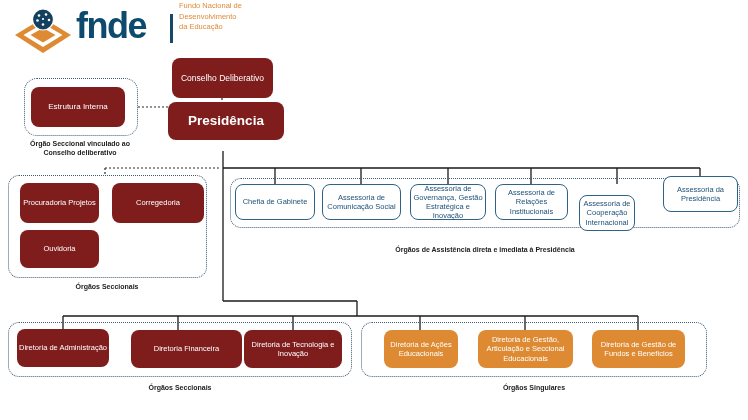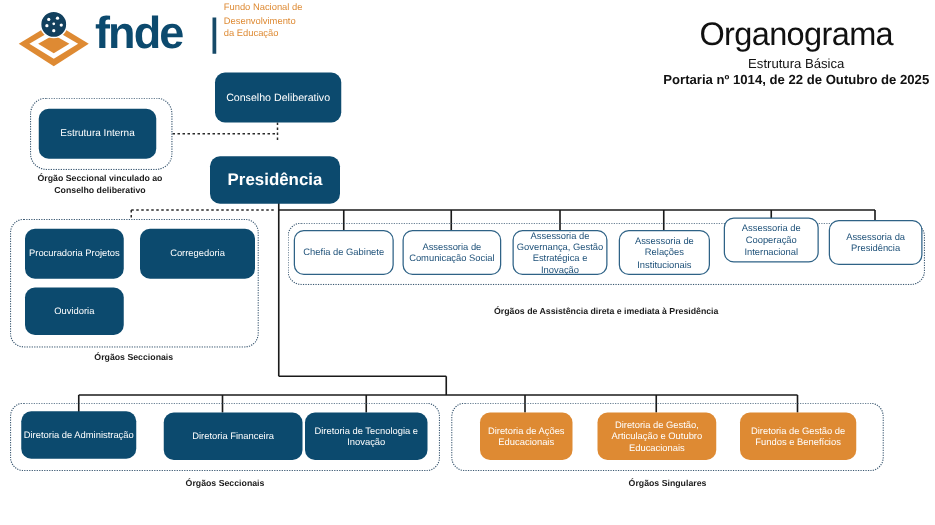--- a/index.html
+++ b/index.html
@@ -23,21 +23,21 @@
   .subtitle{font-size:10.5px;margin-top:3px;}
   .ordinance{font-size:10.5px;font-weight:700;margin-top:1px;}
   
   .connectors{position:absolute;left:0;top:0;pointer-events:none;}
   
   .box{
     position:absolute;display:flex;align-items:center;justify-content:center;
     text-align:center;border-radius:8px;font-size:7.5px;line-height:1.22;
     padding:2px;box-sizing:border-box;
   }
-  .navy{background:#0c4a6e;color:#ffffff;text-align:center;}
+  .navy{background:#7f1d1d;color:#ffffff;text-align:center;}
   .white{background:#ffffff;color:#1D5078;border:1.4px solid #2E6286;}
   .orange{background:#DE8A33;color:#ffffff;}
   .conselho{font-size:8.5px;}
   .presidencia{font-size:13.5px;font-weight:700;}
   .auditoria{font-size:8px;}
   
   .group{
     position:absolute;border:1.5px dotted #3D5A73;border-radius:11px;
     box-sizing:border-box;background:transparent;
   }
@@ -65,25 +65,20 @@
     <circle cx="31" cy="13" r="1.1" fill="#ffffff"></circle>
   </svg>
   <div class="wordmark">fnde</div>
   <div class="logo-divider"></div>
   <div class="logo-name">
     <div>Fundo Nacional de</div>
     <div>Desenvolvimento</div>
     <div>da Educação</div>
   </div>
 
-  <div class="titleblock">
-    <div class="title">Organograma</div>
-    <div class="subtitle">Estrutura Básica</div>
-    <div class="ordinance">Portaria nº 1014, de 22 de Outubro de 2025</div>
-  </div>
 
   <svg class="connectors" width="748" height="420" viewBox="0 0 748 420">
     <g stroke="#2a2a2a" stroke-width="1.2" fill="none" stroke-dasharray="2,2">
       <path d="M222 98 V113"></path>
       <path d="M138 107 H222"></path>
       <path d="M105 168 H221"></path>
       <path d="M105 168 V176"></path>
     </g>
     <g stroke="#1a1a1a" stroke-width="1.3" fill="none">
       <path d="M223 151 V301"></path>
@@ -100,46 +95,46 @@
       <path d="M63 316 V330"></path>
       <path d="M178 316 V330"></path>
       <path d="M293 316 V330"></path>
       <path d="M420 316 V330"></path>
       <path d="M525 316 V330"></path>
       <path d="M638 316 V330"></path>
     </g>
   </svg>
 
   <div class="box navy conselho" style="left:172px;top:58px;width:101px;height:40px">Conselho Deliberativo</div>
-  <div class="box navy presidencia" style="left:168px;top:125px;width:104px;height:38px">Presidência</div>
+  <div class="box navy presidencia" style="left:168px;top:102px;width:116px;height:38px">Presidência</div>
 
   <div class="group" style="left:24px;top:78px;width:114px;height:58px;border-radius:13px"></div>
   <div class="box navy auditoria" style="left:31px;top:87px;width:94px;height:40px">Estrutura Interna</div>
   <div class="caption" style="left:21px;top:140px;width:118px">Órgão Seccional vinculado ao Conselho deliberativo</div>
 
   <div class="group" style="left:8px;top:175px;width:199px;height:103px"></div>
   <div class="box navy" style="left:20px;top:183px;width:79px;height:40px">Procuradoria Projetos</div>
   <div class="box navy" style="left:112px;top:183px;width:92px;height:40px">Corregedoria</div>
   <div class="box navy" style="left:20px;top:230px;width:79px;height:38px">Ouvidoria</div>
   <div class="caption" style="left:37px;top:283px;width:140px">Órgãos Seccionais</div>
 
   <div class="group" style="left:230px;top:178px;width:510px;height:50px"></div>
   <div class="box white" style="left:235px;top:184px;width:80px;height:36px">Chefia de Gabinete</div>
   <div class="box white" style="left:322px;top:184px;width:79px;height:36px">Assessoria de Comunicação Social</div>
   <div class="box white" style="left:410px;top:184px;width:76px;height:36px">Assessoria de Governança, Gestão Estratégica e Inovação</div>
   <div class="box white" style="left:495px;top:184px;width:73px;height:36px">Assessoria de Relações Institucionais</div>
-  <div class="box white" style="left:579px;top:174px;width:76px;height:36px">Assessoria de Cooperação Internacional</div>
+  <div class="box white" style="left:579px;top:195px;width:56px;height:36px">Assessoria de Cooperação Internacional</div>
   <div class="box white" style="left:663px;top:176px;width:75px;height:36px">Assessoria da Presidência</div>
   <div class="caption" style="left:335px;top:246px;width:300px">Órgãos de Assistência direta e imediata à Presidência</div>
 
   <div class="group" style="left:8px;top:322px;width:344px;height:55px"></div>
   <div class="box navy" style="left:17px;top:329px;width:92px;height:38px">Diretoria de Administração</div>
   <div class="box navy" style="left:131px;top:330px;width:111px;height:38px">Diretoria Financeira</div>
   <div class="box navy" style="left:244px;top:330px;width:98px;height:38px">Diretoria de Tecnologia e Inovação</div>
   <div class="caption" style="left:110px;top:384px;width:140px">Órgãos Seccionais</div>
 
   <div class="group" style="left:361px;top:322px;width:346px;height:55px"></div>
   <div class="box orange" style="left:384px;top:330px;width:74px;height:38px">Diretoria de Ações Educacionais</div>
-  <div class="box orange" style="left:478px;top:330px;width:95px;height:38px">Diretoria de Gestão, Articulação e Outubro Educacionais</div>
+  <div class="box orange" style="left:478px;top:330px;width:95px;height:38px">Diretoria de Gestão, Articulação e Seccional Educacionais</div>
   <div class="box orange" style="left:592px;top:330px;width:93px;height:38px">Diretoria de Gestão de Fundos e Benefícios</div>
   <div class="caption" style="left:464px;top:384px;width:140px">Órgãos Singulares</div>
 
 </div>
 
 </body></html>

